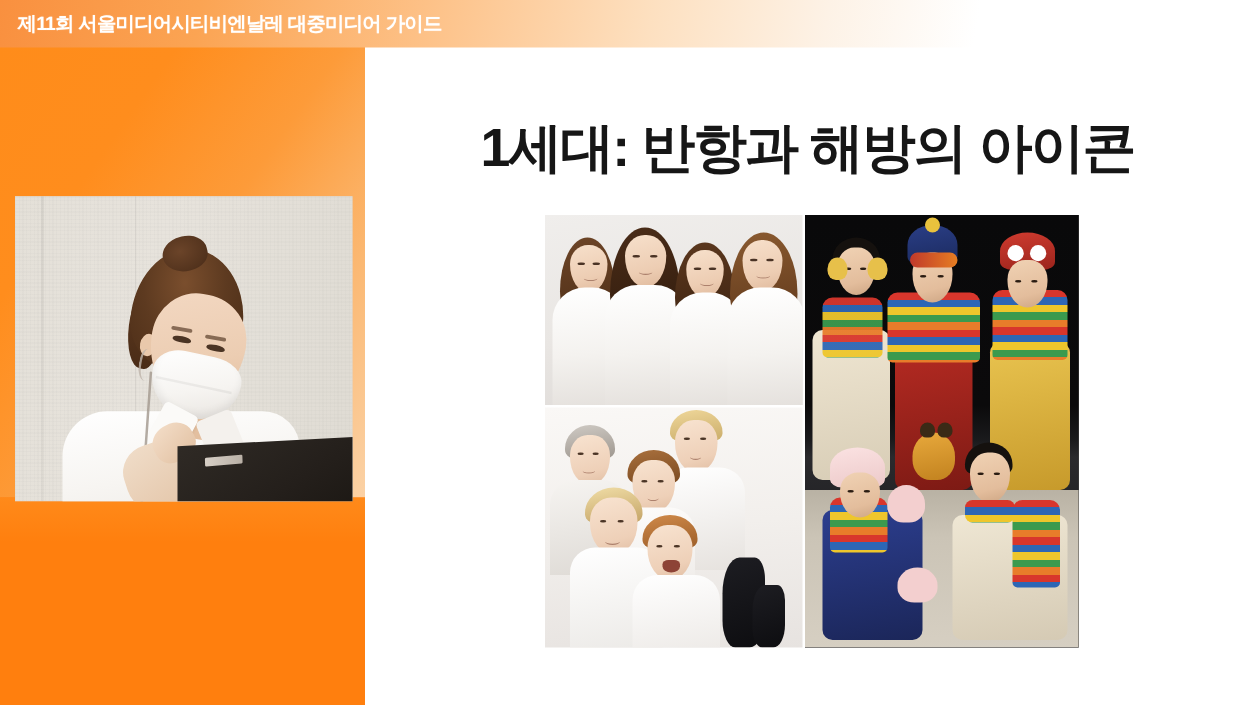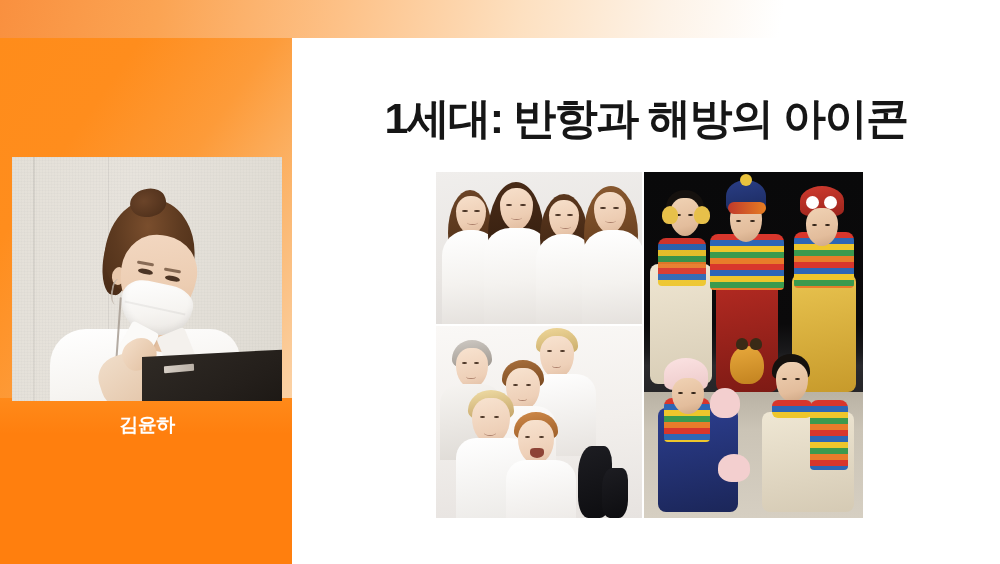--- a/index.html
+++ b/index.html
@@ -404,20 +404,21 @@
   .r-plain { position: absolute; border-radius: 8px; }
   .r-hat { position: absolute; border-radius: 50% 50% 22% 22%; }
   .r-plush { position: absolute; border-radius: 50% 50% 42% 42%; }
 </style>
 </head>
 <body>
 
 <div id="root">
 
   <div class="header-bar">
+    <div class="header-title-left">제11회 서울미디어시티비엔날레 대중미디어 가이드</div>
   </div>
 
   <div class="left-panel"></div>
   <div class="left-panel-solid"></div>
 
   <div class="webcam">
     <div class="wall"></div>
     <div class="wall-seam"></div>
     <div class="wall-seam2"></div>
 
@@ -441,21 +442,20 @@
       <div class="earphone-wire"></div>
       <div class="arm"></div>
       <div class="hand"></div>
 
       <div class="laptop-screen"></div>
       <div class="laptop-logo"></div>
 
     </div>
   </div>
 
-  <div class="speaker-name">김윤하</div>
 
   <div class="slide">
 
     <div class="slide-title">1세대: 반항과 해방의 아이콘</div>
 
     <div class="collage">
 
       <div class="collage-left">
 
         <div class="photo-girls">

